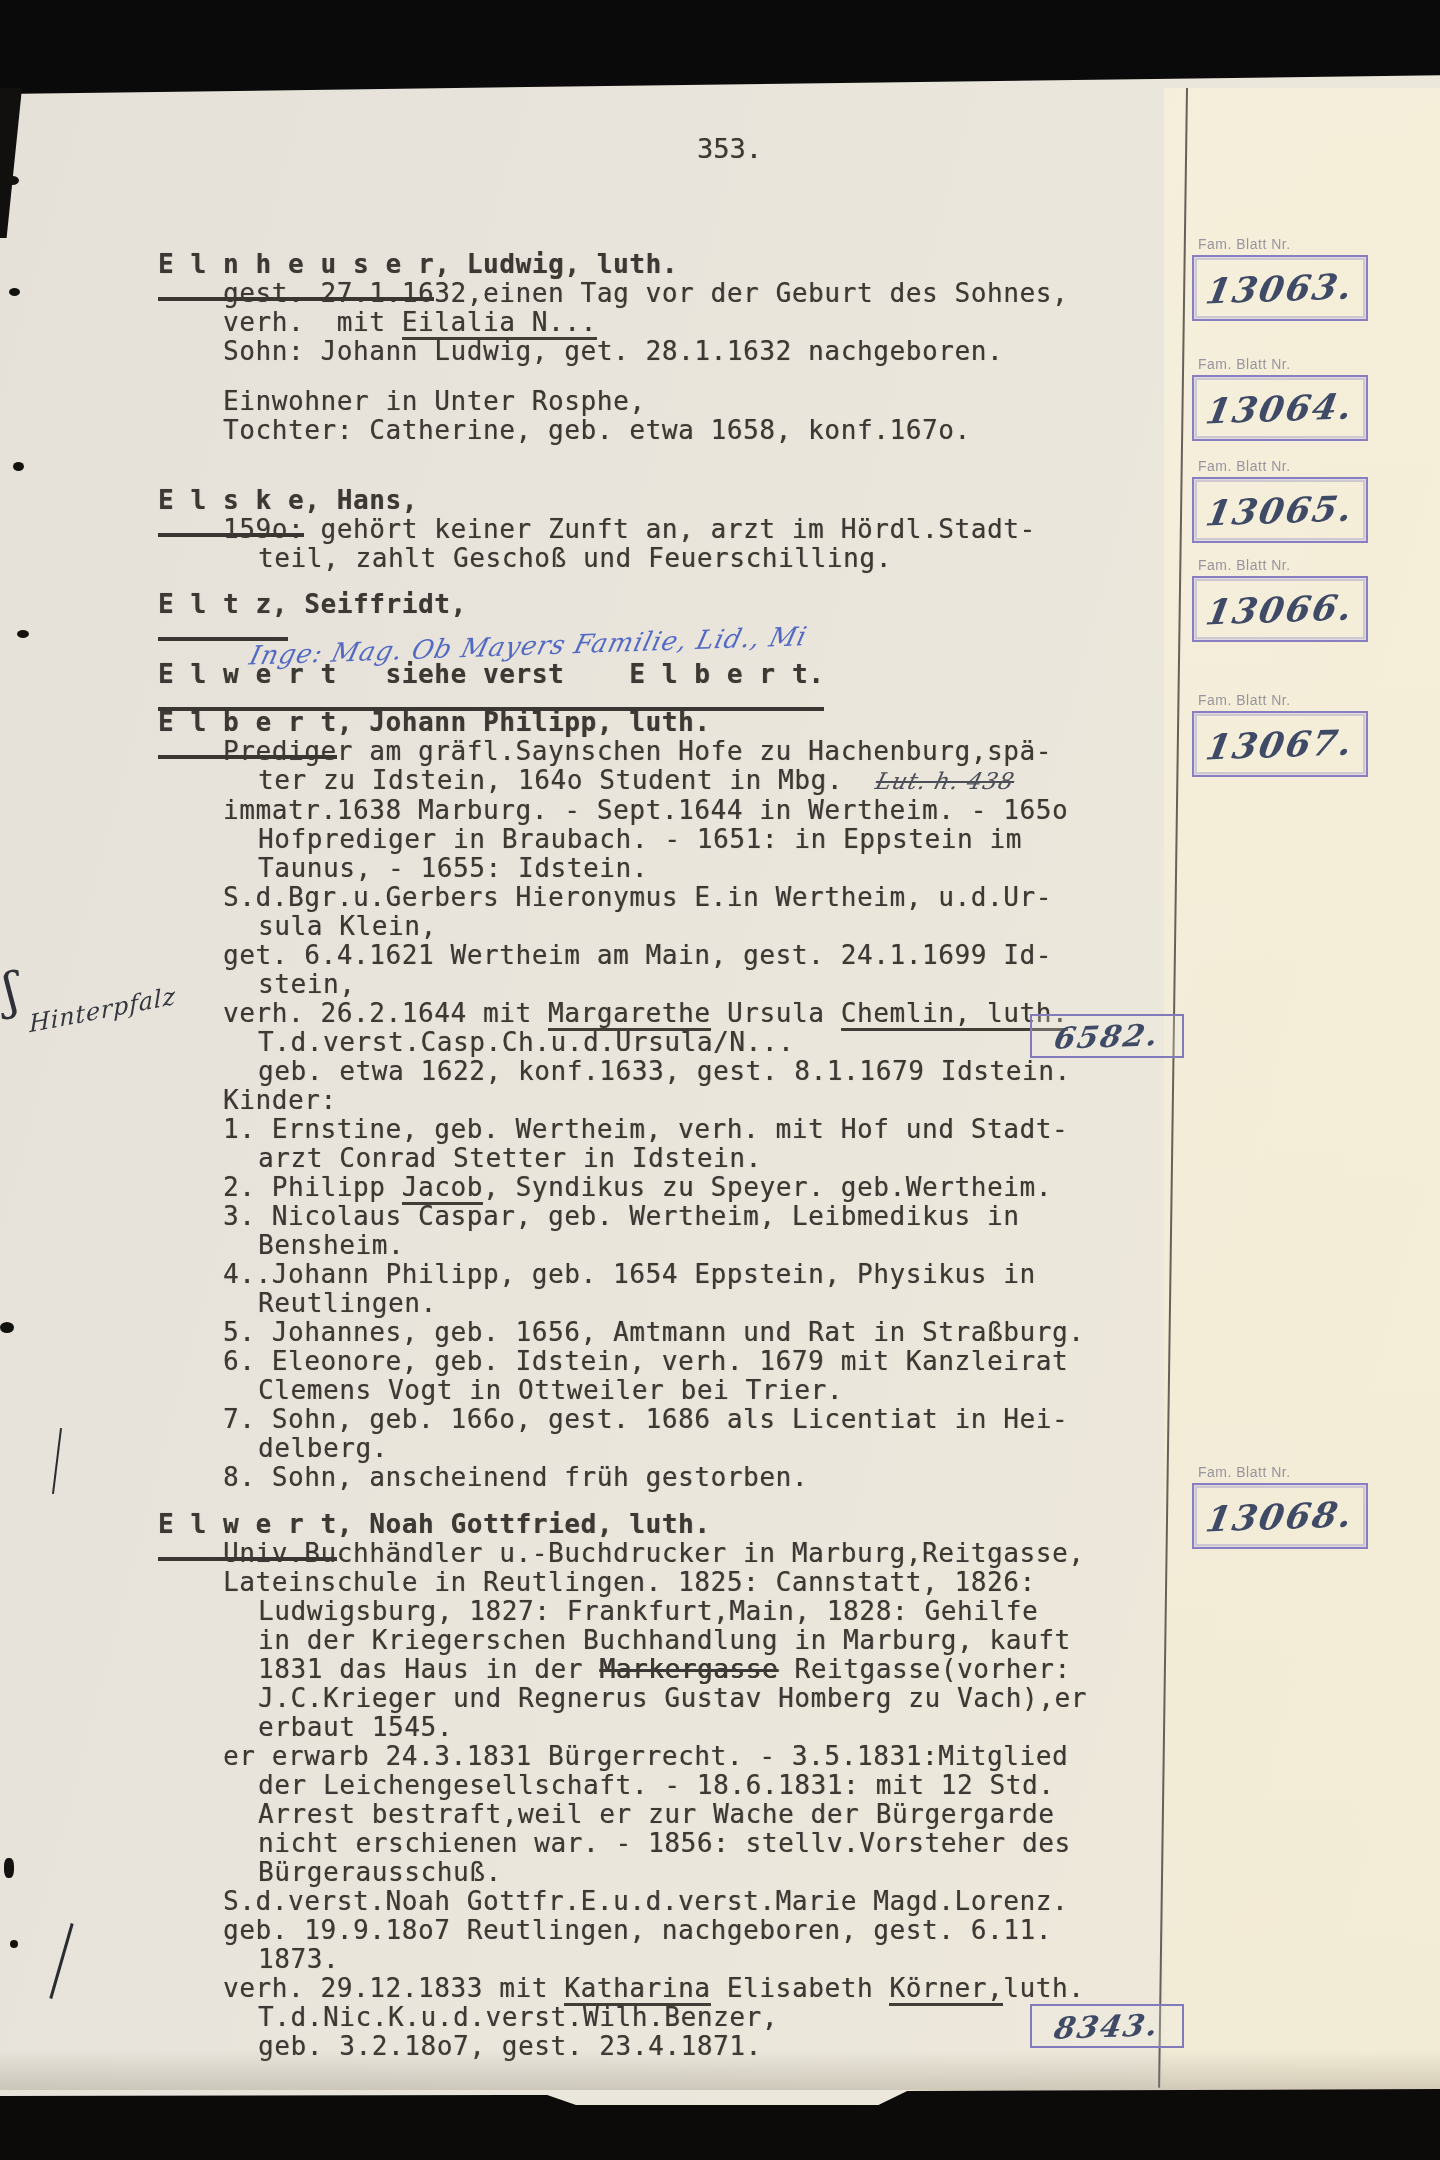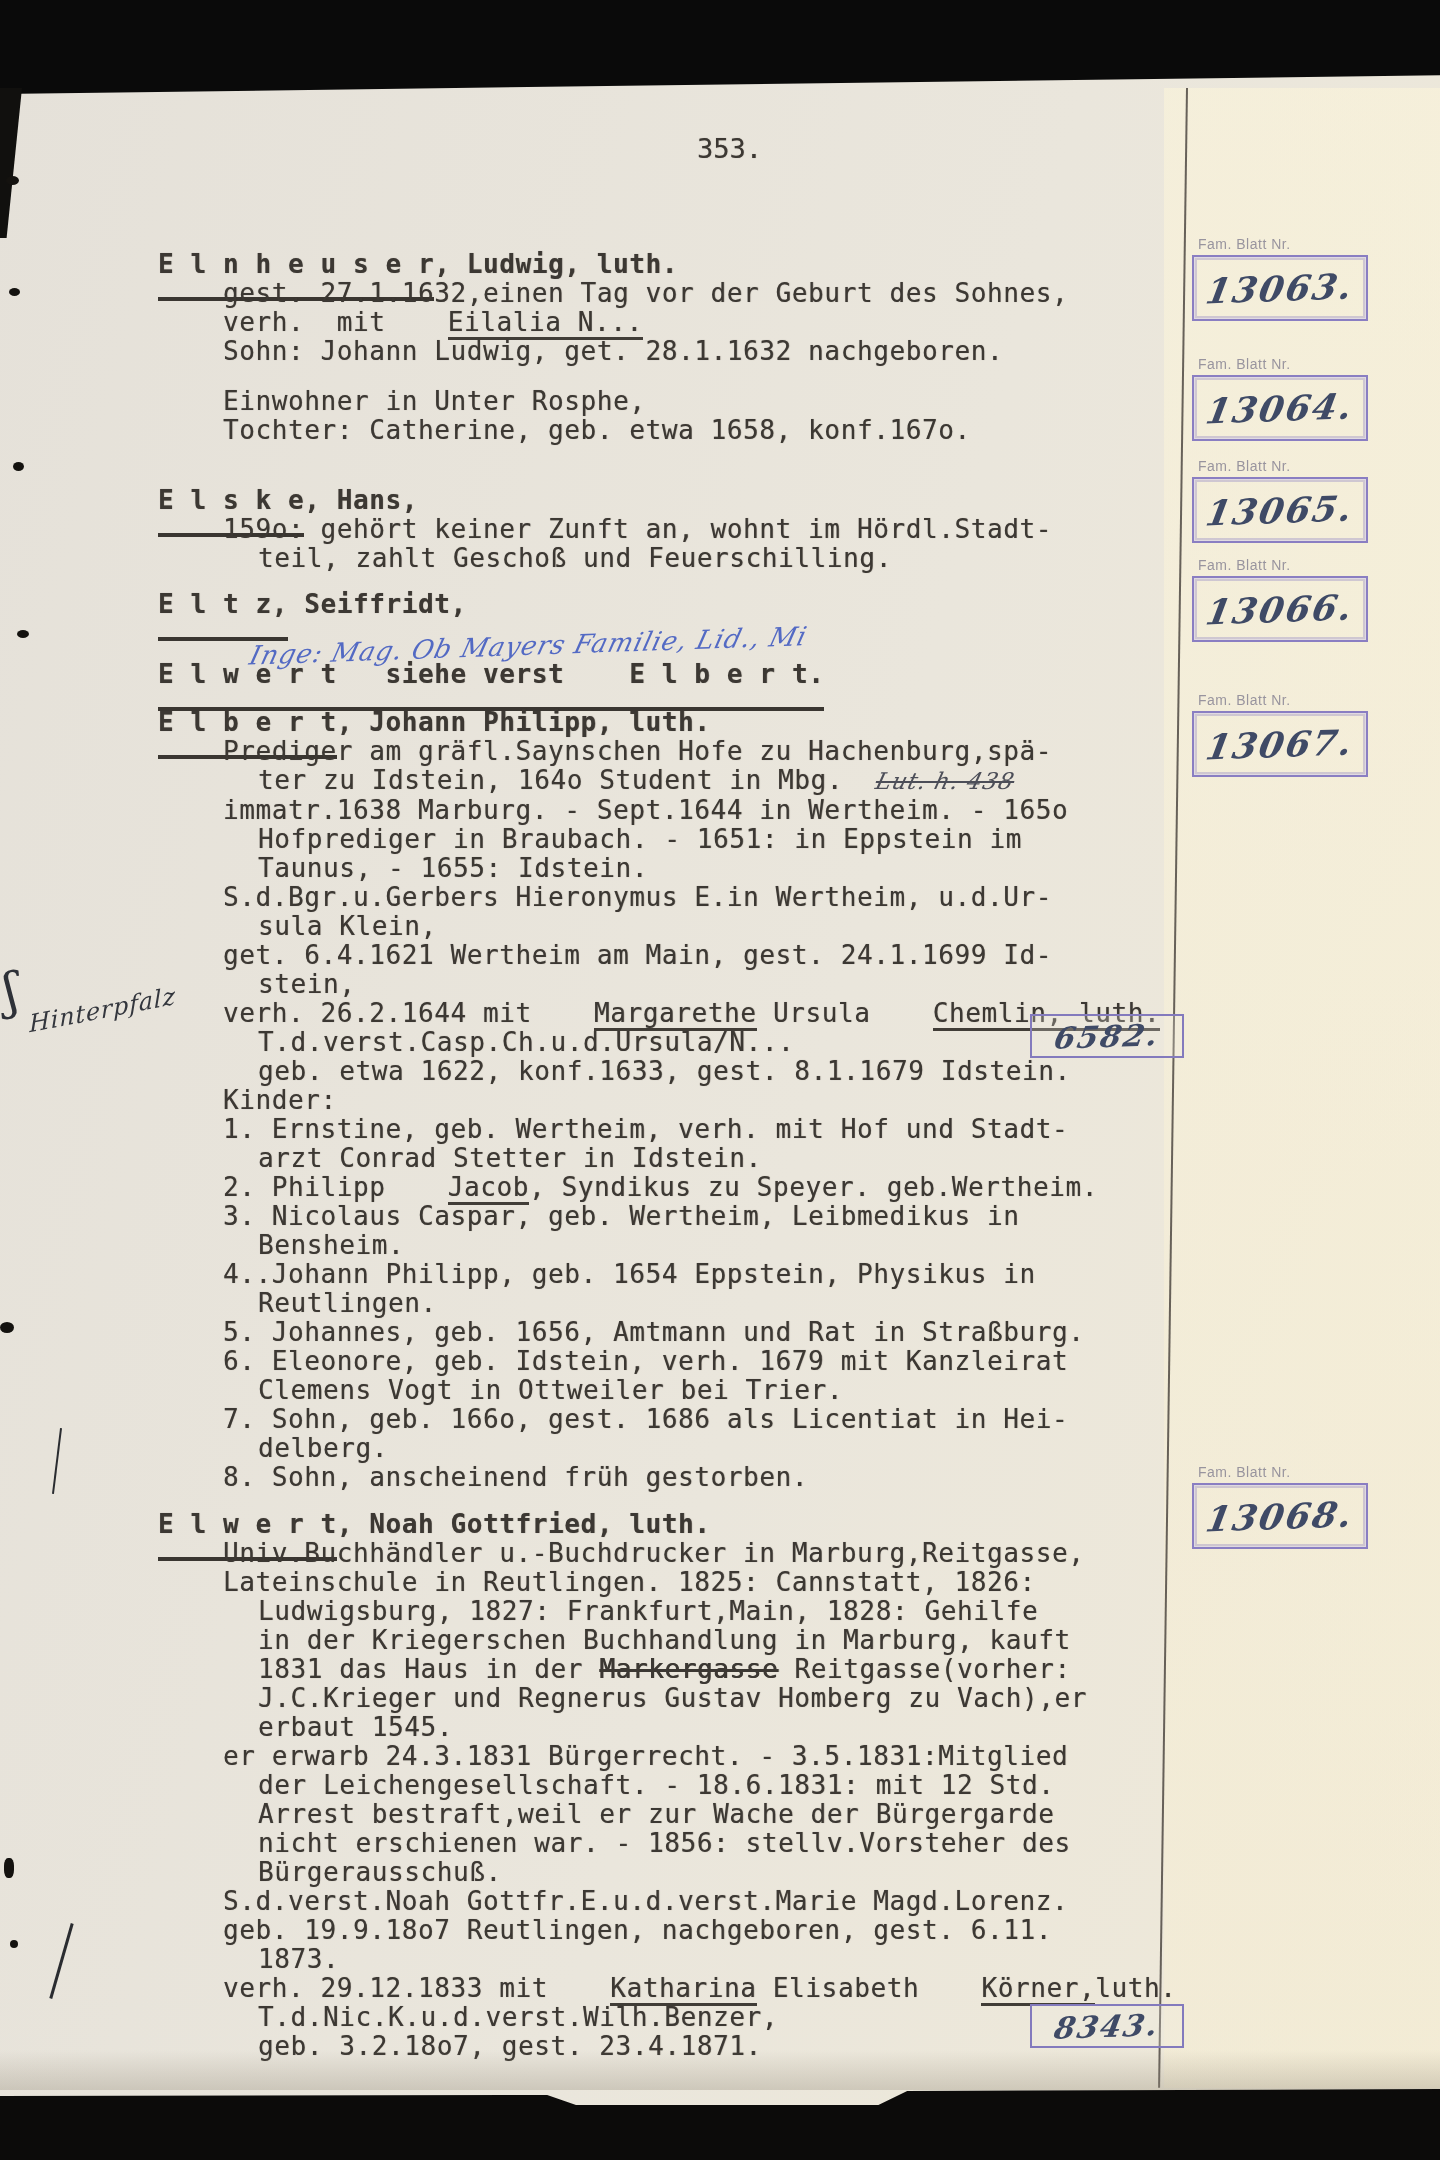--- a/index.html
+++ b/index.html
@@ -25,21 +25,21 @@
   .slash{position:absolute;background:#2a2c30;}
   
   #text-flow{position:absolute;left:158px;top:0;width:1060px;color:#3c3833;
     font-size:26px;line-height:29px;letter-spacing:.6px;
     text-shadow:.3px .3px .7px rgba(52,45,38,.55);}
   .entry{position:absolute;left:0;white-space:pre;}
   .entry-0{top:250px}.entry-1{top:387px}.entry-2{top:486px}.entry-3{top:590px}
   .entry-4{top:660px}.entry-5{top:708px}.entry-6{top:1510px}
   .h-line{font-weight:700;}
   .h-line .seg-u{border-bottom:4px solid #3a3631;padding-bottom:18px;}
-  .b-line .seg-u{border-bottom:3px solid #413d37;margin-left:46px;}
+  .b-line .seg-u{border-bottom:3px solid #413d37;}
   .ind-1{margin-left:65px;}
   .ind-2{margin-left:100px;}
   .seg-x{text-decoration:line-through;text-decoration-thickness:3px;text-shadow:.6px 0 0 #3c3833;}
   .seg-h{display:inline-block;font-family:"DejaVu Serif",serif;font-style:italic;font-size:23px;
     color:#4c4e58;transform:skewX(-14deg);text-decoration:line-through;letter-spacing:1px;text-shadow:none;}
   .page-num{position:absolute;left:697px;top:133px;font-size:27px;color:#3c3833;
     text-shadow:.3px .3px .7px rgba(52,45,38,.55);}
   
   .stamp{position:absolute;left:1192px;width:180px;}
   .s0{top:236px}.s1{top:356px}.s2{top:458px}.s3{top:557px}.s4{top:692px}.s5{top:1464px}
@@ -73,21 +73,21 @@
 <div class="bar-top"></div>
 <div class="edge-left"></div>
 <div class="right-tint"></div>
 <div class="vrule"></div>
 
 <div class="page-num">353.</div>
 
 <div id="text-flow">
     <div class="entry entry-0"><div class="h-line"><span class="seg-u">E l n h e u s e r</span><span>, Ludwig, luth.</span></div><div class="b-line ind-1"><span>gest. 27.1.1632,einen Tag vor der Geburt des Sohnes,</span></div><div class="b-line ind-1"><span>verh.  mit </span><span class="seg-u">Eilalia N...</span></div><div class="b-line ind-1"><span>Sohn: Johann Ludwig, get. 28.1.1632 nachgeboren.</span></div></div>
     <div class="entry entry-1"><div class="b-line ind-1"><span>Einwohner in Unter Rosphe,</span></div><div class="b-line ind-1"><span>Tochter: Catherine, geb. etwa 1658, konf.167o.</span></div></div>
-    <div class="entry entry-2"><div class="h-line"><span class="seg-u">E l s k e</span><span>, Hans,</span></div><div class="b-line ind-1"><span>159o: gehört keiner Zunft an, wohnt im Hördl.Stadt-</span></div><div class="b-line ind-2"><span>teil, zahlt Geschoß und Feuerschilling.</span></div></div>
+    <div class="entry entry-2"><div class="h-line"><span class="seg-u">E l s k e</span><span>, Hans,</span></div><div class="b-line ind-1"><span>159o: gehört keiner Zunft an, arzt im Hördl.Stadt-</span></div><div class="b-line ind-2"><span>teil, zahlt Geschoß und Feuerschilling.</span></div></div>
     <div class="entry entry-3"><div class="h-line"><span class="seg-u">E l t z,</span><span> Seiffridt,</span></div></div>
     <div class="entry entry-4"><div class="h-line"><span class="seg-u">E l w e r t   siehe verst    E l b e r t.</span></div></div>
     <div class="entry entry-5"><div class="h-line"><span class="seg-u">E l b e r t</span><span>, Johann Philipp, luth.</span></div><div class="b-line ind-1"><span>Prediger am gräfl.Saynschen Hofe zu Hachenburg,spä-</span></div><div class="b-line ind-2"><span>ter zu Idstein, 164o Student in Mbg.  </span><span class="seg-h">Lut. h. 438</span></div><div class="b-line ind-1"><span>immatr.1638 Marburg. - Sept.1644 in Wertheim. - 165o</span></div><div class="b-line ind-2"><span>Hofprediger in Braubach. - 1651: in Eppstein im</span></div><div class="b-line ind-2"><span>Taunus, - 1655: Idstein.</span></div><div class="b-line ind-1"><span>S.d.Bgr.u.Gerbers Hieronymus E.in Wertheim, u.d.Ur-</span></div><div class="b-line ind-2"><span>sula Klein,</span></div><div class="b-line ind-1"><span>get. 6.4.1621 Wertheim am Main, gest. 24.1.1699 Id-</span></div><div class="b-line ind-2"><span>stein,</span></div><div class="b-line ind-1"><span>verh. 26.2.1644 mit </span><span class="seg-u">Margarethe</span><span> Ursula </span><span class="seg-u">Chemlin, luth.</span></div><div class="b-line ind-2"><span>T.d.verst.Casp.Ch.u.d.Ursula/N...</span></div><div class="b-line ind-2"><span>geb. etwa 1622, konf.1633, gest. 8.1.1679 Idstein.</span></div><div class="b-line ind-1"><span>Kinder:</span></div><div class="b-line ind-1"><span>1. Ernstine, geb. Wertheim, verh. mit Hof und Stadt-</span></div><div class="b-line ind-2"><span>arzt Conrad Stetter in Idstein.</span></div><div class="b-line ind-1"><span>2. Philipp </span><span class="seg-u">Jacob</span><span>, Syndikus zu Speyer. geb.Wertheim.</span></div><div class="b-line ind-1"><span>3. Nicolaus Caspar, geb. Wertheim, Leibmedikus in</span></div><div class="b-line ind-2"><span>Bensheim.</span></div><div class="b-line ind-1"><span>4..Johann Philipp, geb. 1654 Eppstein, Physikus in</span></div><div class="b-line ind-2"><span>Reutlingen.</span></div><div class="b-line ind-1"><span>5. Johannes, geb. 1656, Amtmann und Rat in Straßburg.</span></div><div class="b-line ind-1"><span>6. Eleonore, geb. Idstein, verh. 1679 mit Kanzleirat</span></div><div class="b-line ind-2"><span>Clemens Vogt in Ottweiler bei Trier.</span></div><div class="b-line ind-1"><span>7. Sohn, geb. 166o, gest. 1686 als Licentiat in Hei-</span></div><div class="b-line ind-2"><span>delberg.</span></div><div class="b-line ind-1"><span>8. Sohn, anscheinend früh gestorben.</span></div></div>
     <div class="entry entry-6"><div class="h-line"><span class="seg-u">E l w e r t</span><span>, Noah Gottfried, luth.</span></div><div class="b-line ind-1"><span>Univ.Buchhändler u.-Buchdrucker in Marburg,Reitgasse,</span></div><div class="b-line ind-1"><span>Lateinschule in Reutlingen. 1825: Cannstatt, 1826:</span></div><div class="b-line ind-2"><span>Ludwigsburg, 1827: Frankfurt,Main, 1828: Gehilfe</span></div><div class="b-line ind-2"><span>in der Kriegerschen Buchhandlung in Marburg, kauft</span></div><div class="b-line ind-2"><span>1831 das Haus in der </span><span class="seg-x">Markergasse</span><span> Reitgasse(vorher:</span></div><div class="b-line ind-2"><span>J.C.Krieger und Regnerus Gustav Homberg zu Vach),er</span></div><div class="b-line ind-2"><span>erbaut 1545.</span></div><div class="b-line ind-1"><span>er erwarb 24.3.1831 Bürgerrecht. - 3.5.1831:Mitglied</span></div><div class="b-line ind-2"><span>der Leichengesellschaft. - 18.6.1831: mit 12 Std.</span></div><div class="b-line ind-2"><span>Arrest bestraft,weil er zur Wache der Bürgergarde</span></div><div class="b-line ind-2"><span>nicht erschienen war. - 1856: stellv.Vorsteher des</span></div><div class="b-line ind-2"><span>Bürgerausschuß.</span></div><div class="b-line ind-1"><span>S.d.verst.Noah Gottfr.E.u.d.verst.Marie Magd.Lorenz.</span></div><div class="b-line ind-1"><span>geb. 19.9.18o7 Reutlingen, nachgeboren, gest. 6.11.</span></div><div class="b-line ind-2"><span>1873.</span></div><div class="b-line ind-1"><span>verh. 29.12.1833 mit </span><span class="seg-u">Katharina</span><span> Elisabeth </span><span class="seg-u">Körner,</span><span>luth.</span></div><div class="b-line ind-2"><span>T.d.Nic.K.u.d.verst.Wilh.Benzer,</span></div><div class="b-line ind-2"><span>geb. 3.2.18o7, gest. 23.4.1871.</span></div></div>
   </div>
 
 <div class="stamp s0">
   <div class="stamp-label">Fam. Blatt Nr.</div>
   <div class="stamp-box">
       <span class="hand-num">13063.</span>

